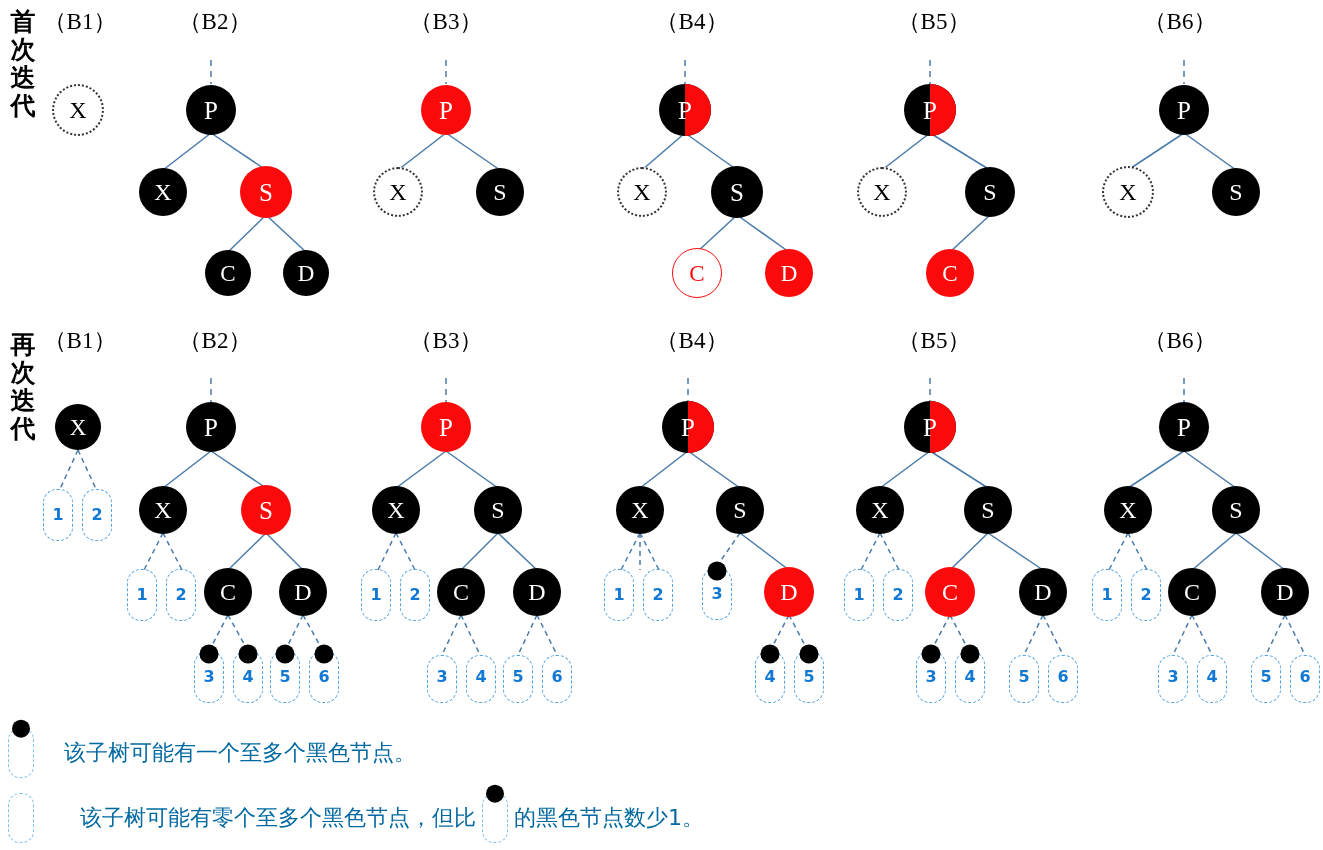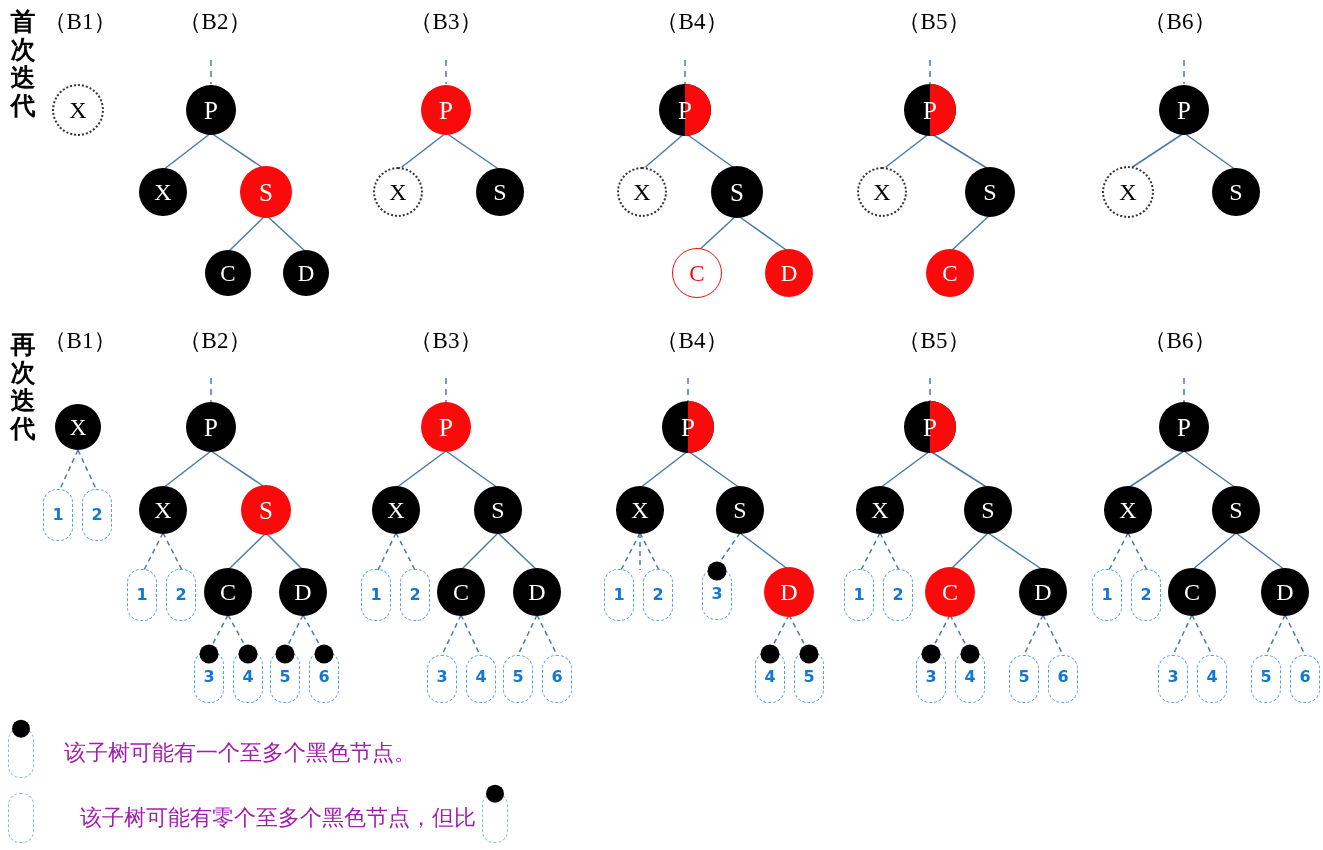--- a/index.html
+++ b/index.html
@@ -117,21 +117,21 @@
 
   
   .legend-row {
     position: absolute;
     display: flex;
     align-items: center;
   }
   .legend-text {
     font-family: "DejaVu Sans", "Liberation Sans", sans-serif;
     font-size: 22px;
-    color: #a21caf;
+    color: #0369a1;
     white-space: nowrap;
   }
   .legend-box {
     position: relative;
     width: 26px;
     height: 50px;
     border: 1.7px dashed #7fc0ec;
     border-radius: 12px;
   }
   .legend-box .lgdot {
@@ -531,15 +531,16 @@
     </div>
     <div class="legend-text" style="margin-left:30px;">该子树可能有一个至多个黑色节点。</div>
   </div>
 
   <div class="legend-row" style="left:8px; top:793px;">
     <div class="legend-box"></div>
     <div class="legend-text" style="margin-left:46px;">该子树可能有零个至多个黑色节点，但比</div>
     <div class="legend-box inline-box">
       <span class="lgdot"></span>
     </div>
+    <div class="legend-text">的黑色节点数少1。</div>
   </div>
 
 </div>
 
 </body></html>

